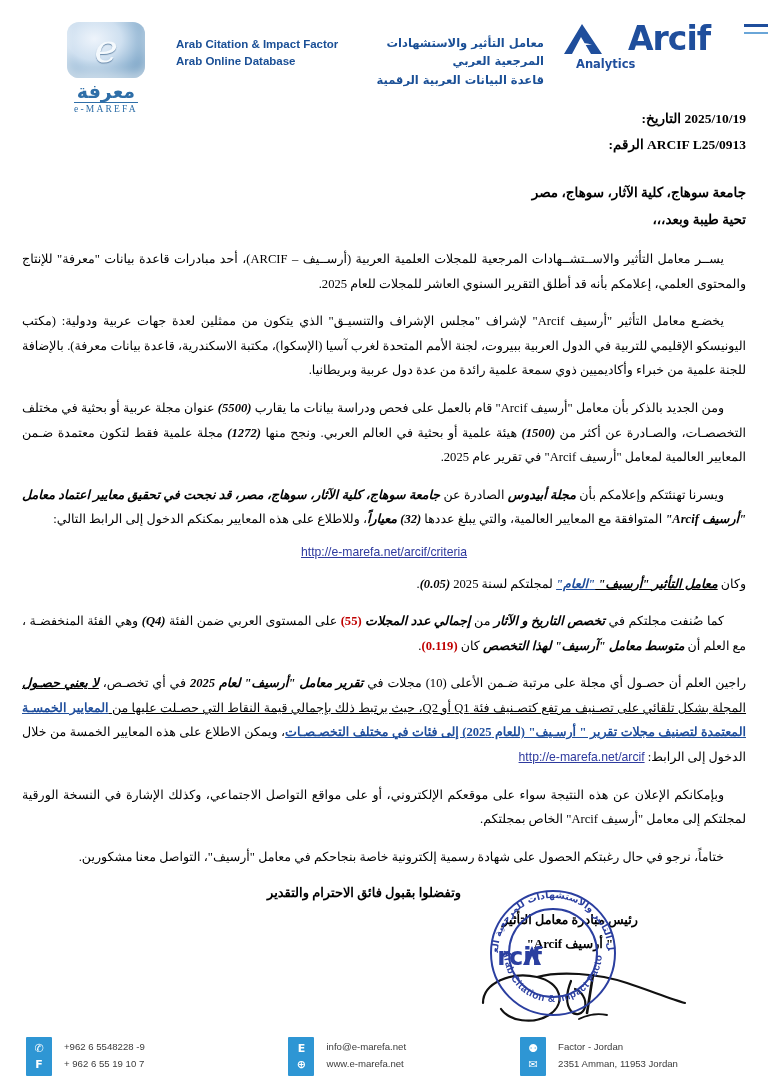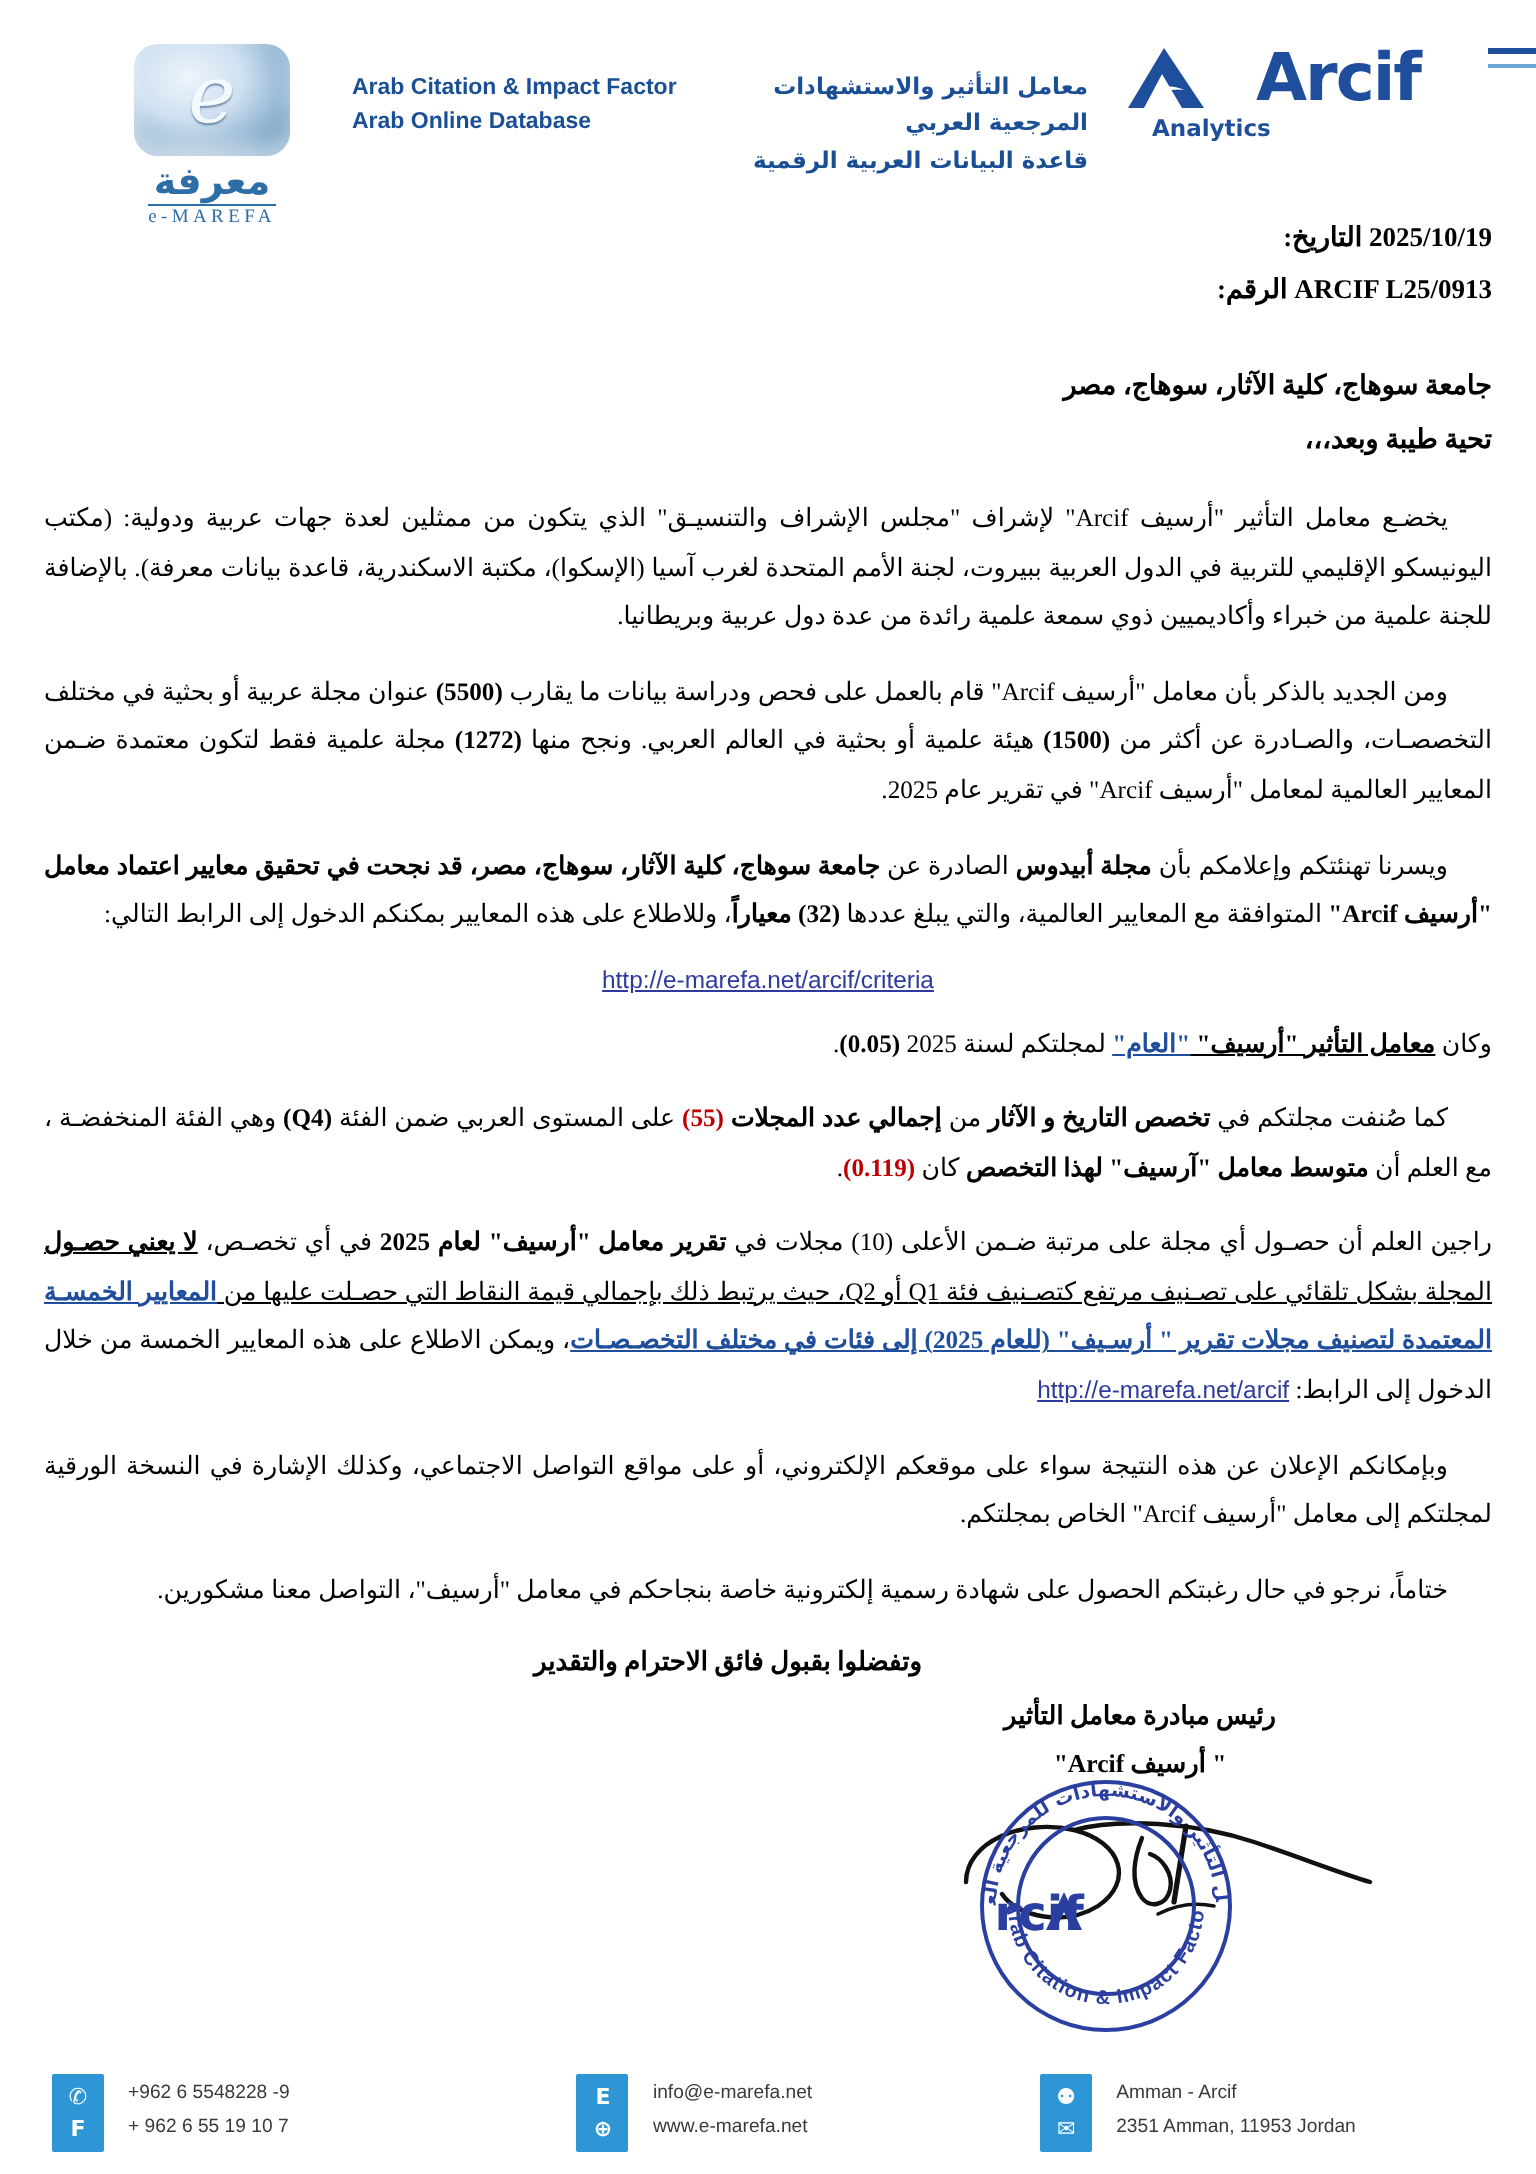--- a/index.html
+++ b/index.html
@@ -184,21 +184,21 @@
   p.para {
     direction: rtl;
     text-align: justify;
     text-align-last: right;
     font-size: 12.6px;
     line-height: 1.95;
     margin: 0 0 13px 0;
     text-indent: 22px;
   }
   p.para.noindent { text-indent: 0; }
-  .b { font-weight: bold; }
+  .b { font-weight: bold; font-style: italic; }
   .red { color: #c00000; font-weight: bold; }
   .link {
     color: #2e3a9e;
     text-decoration: underline;
     font-family: "Liberation Sans", sans-serif;
     font-size: 12.2px;
     direction: ltr;
     unicode-bidi: embed;
     display: inline-block;
   }
@@ -341,20 +341,21 @@
     </div>
   </div>
 
   <div class="addressee">
     <div>جامعة سوهاج، كلية الآثار، سوهاج، مصر</div>
     <div>تحية طيبة وبعد،،،</div>
   </div>
 
   <div class="body-text">
 
+    <p class="para">يســر معامل التأثير والاســتشــهادات المرجعية للمجلات العلمية العربية (أرســيف – ARCIF)، أحد مبادرات قاعدة بيانات "معرفة" للإنتاج والمحتوى العلمي، إعلامكم بأنه قد أطلق التقرير السنوي العاشر للمجلات للعام 2025.</p>
 
     <p class="para">يخضـع معامل التأثير "أرسيف Arcif" لإشراف "مجلس الإشراف والتنسيـق" الذي يتكون من ممثلين لعدة جهات عربية ودولية: (مكتب اليونيسكو الإقليمي للتربية في الدول العربية ببيروت، لجنة الأمم المتحدة لغرب آسيا (الإسكوا)، مكتبة الاسكندرية، قاعدة بيانات معرفة). بالإضافة للجنة علمية من خبراء وأكاديميين ذوي سمعة علمية رائدة من عدة دول عربية وبريطانيا.</p>
 
     <p class="para"><span>ومن الجديد بالذكر بأن معامل "أرسيف Arcif" قام بالعمل على فحص ودراسة بيانات ما يقارب </span><span class="b">(5500)</span><span> عنوان مجلة عربية أو بحثية في مختلف التخصصـات، والصـادرة عن أكثر من </span><span class="b">(1500)</span><span> هيئة علمية أو بحثية في العالم العربي. ونجح منها </span><span class="b">(1272)</span><span> مجلة علمية فقط لتكون معتمدة ضـمن المعايير العالمية لمعامل "أرسيف Arcif" في تقرير عام 2025.</span></p>
 
     <p class="para"><span>ويسرنا تهنئتكم وإعلامكم بأن </span><span class="b">مجلة أبيدوس</span><span> الصادرة عن </span><span class="b">جامعة سوهاج، كلية الآثار، سوهاج، مصر، قد نجحت في تحقيق معايير اعتماد معامل "أرسيف Arcif"</span><span> المتوافقة مع المعايير العالمية، والتي يبلغ عددها </span><span class="b">(32) معياراً</span><span>، وللاطلاع على هذه المعايير بمكنكم الدخول إلى الرابط التالي:</span></p>
 
     <div class="linkline"><a class="link" href="#">http://e-marefa.net/arcif/criteria</a></div>
 
     <p class="para noindent"><span>وكان </span><span class="b uline">معامل التأثير "أرسيف" </span><span class="b uline bluelink">"العام"</span><span> لمجلتكم لسنة 2025 </span><span class="b">(0.05)</span><span>.</span></p>
@@ -428,19 +429,19 @@
         <div>www.e-marefa.net</div>
       </div>
     </div>
 
     <div class="fcol c3">
       <div class="ficons">
         <span>⚉</span>
         <span>✉</span>
       </div>
       <div class="ftext">
-        <div>Amman - Arcif</div>
+        <div>Factor - Jordan</div>
         <div>2351 Amman, 11953 Jordan</div>
       </div>
     </div>
   </div>
 
 </div>
 
 </body></html>

